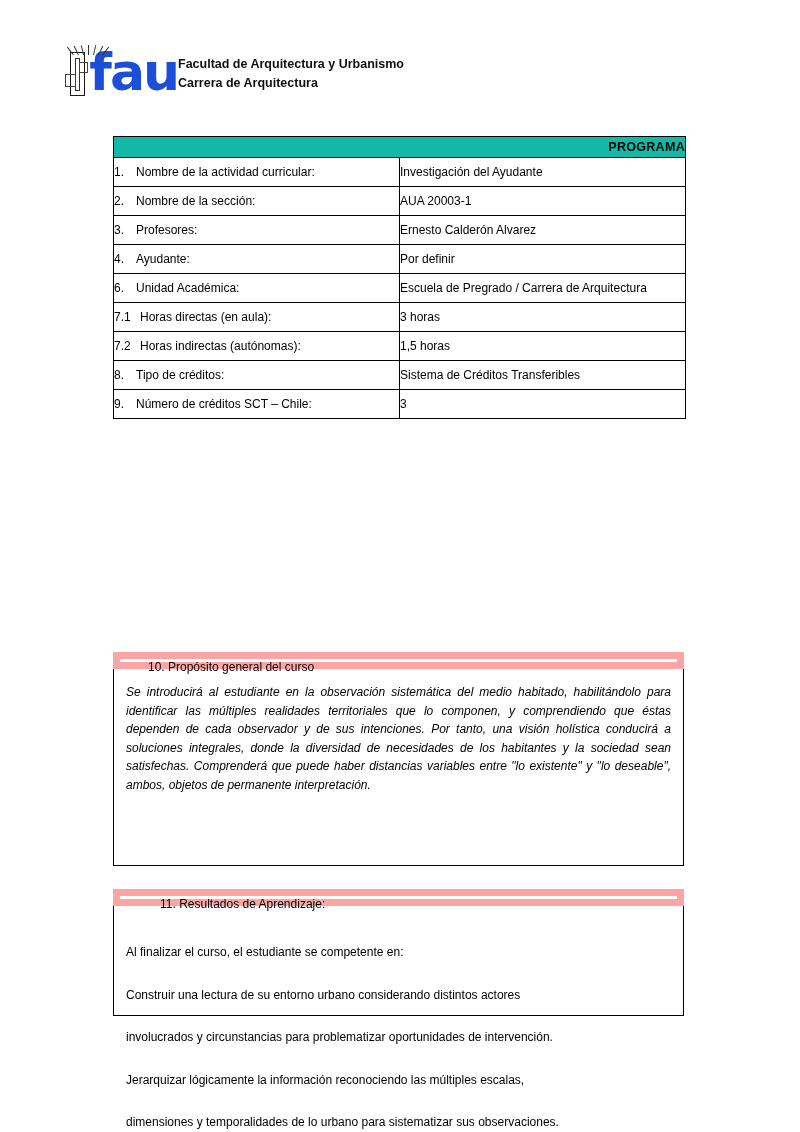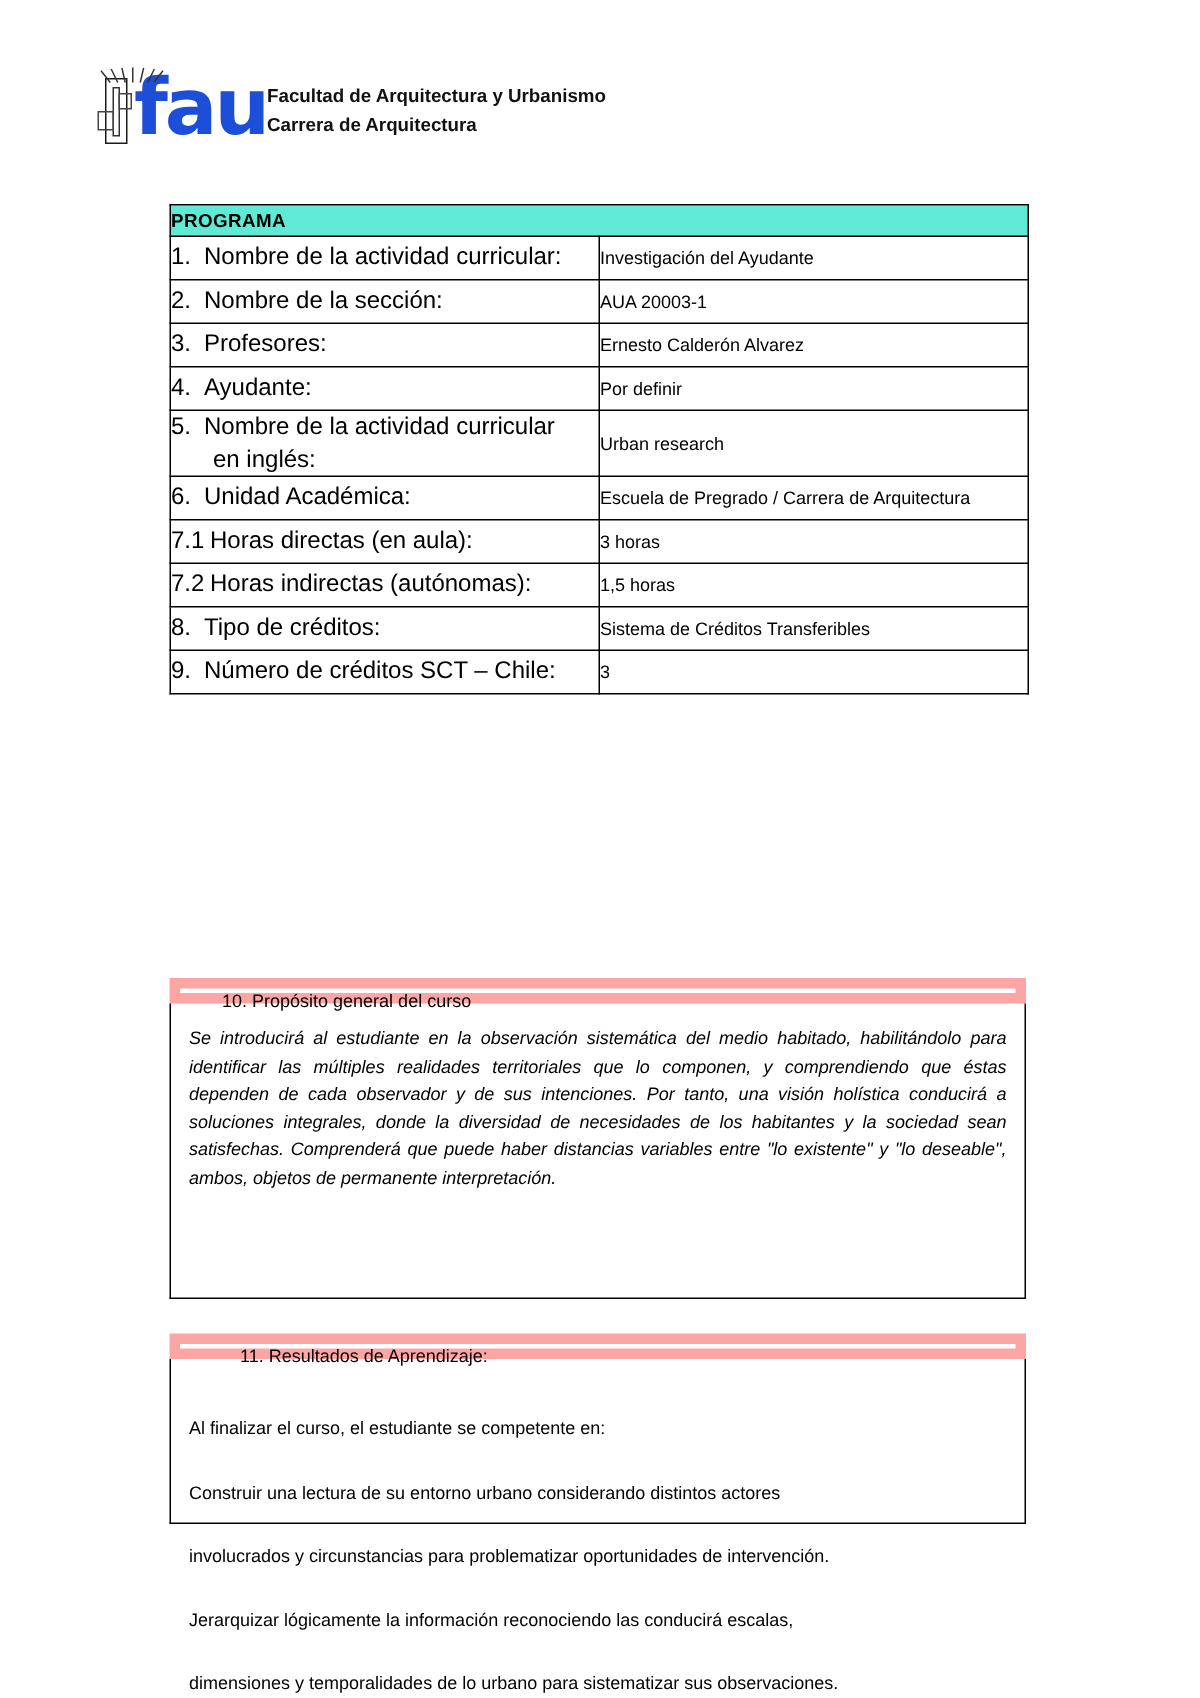--- a/index.html
+++ b/index.html
@@ -112,30 +112,30 @@
     width: 573px;
     border-collapse: collapse;
     table-layout: fixed;
   }
   .main-table td, .main-table th {
     border: 1px solid #000000;
     padding: 0;
     vertical-align: middle;
   }
   .table-title {
-    background: #5eead4;
-    text-align: left;
+    background: #14b8a6;
+    text-align: right;
     font-size: 12.5px;
     font-weight: 700;
     height: 20px;
     letter-spacing: 0.3px;
   }
   .row-label {
     width: 278px;
-    font-size: 16px;
+    font-size: 12px;
     padding: 7px 8px 7px 22px;
     line-height: 1.35;
     height: 28px;
   }
   .row-label .num {
     display: inline-block;
     width: 22px;
   }
   .row-label .num-wide {
     display: inline-block;
@@ -238,27 +238,20 @@
         <td class="row-value">Ernesto Calderón Alvarez</td>
       </tr>
 
       <tr>
         <td class="row-label">
           <span class="num">4.</span><span>Ayudante:</span>
         </td>
         <td class="row-value">Por definir</td>
       </tr>
 
-      <tr>
-        <td class="row-label">
-          <span class="num">5.</span><span>Nombre de la actividad curricular</span>
-          <span class="cont">en inglés:</span>
-        </td>
-        <td class="row-value">Urban research</td>
-      </tr>
 
       <tr>
         <td class="row-label">
           <span class="num">6.</span><span>Unidad Académica:</span>
         </td>
         <td class="row-value">Escuela de Pregrado / Carrera de Arquitectura</td>
       </tr>
 
 
       <tr>
@@ -294,17 +287,17 @@
   <div class="section-head" id="purpose-head">10. Propósito general del curso</div>
   <div class="section-body" id="purpose-body">
     <div class="justify">Se introducirá al estudiante en la observación sistemática del medio habitado, habilitándolo para identificar las múltiples realidades territoriales que lo componen, y comprendiendo que éstas dependen de cada observador y de sus intenciones. Por tanto, una visión holística conducirá a soluciones integrales, donde la diversidad de necesidades de los habitantes y la sociedad sean satisfechas. Comprenderá que puede haber distancias variables entre "lo existente" y "lo deseable", ambos, objetos de permanente interpretación.</div>
   </div>
 
   <div class="section-head" id="results-head">11. Resultados de Aprendizaje:</div>
   <div class="section-body" id="results-body">
     <span class="results-line">Al finalizar el curso, el estudiante se competente en:</span>
     <span class="results-line">Construir una lectura de su entorno urbano considerando distintos actores</span>
     <span class="results-line">involucrados y circunstancias para problematizar oportunidades de intervención.</span>
-    <span class="results-line">Jerarquizar lógicamente la información reconociendo las conducirá escalas,</span>
+    <span class="results-line">Jerarquizar lógicamente la información reconociendo las múltiples escalas,</span>
     <span class="results-line">dimensiones y temporalidades de lo urbano para sistematizar sus observaciones.</span>
   </div>
 
 </div>
 
 </body></html>

